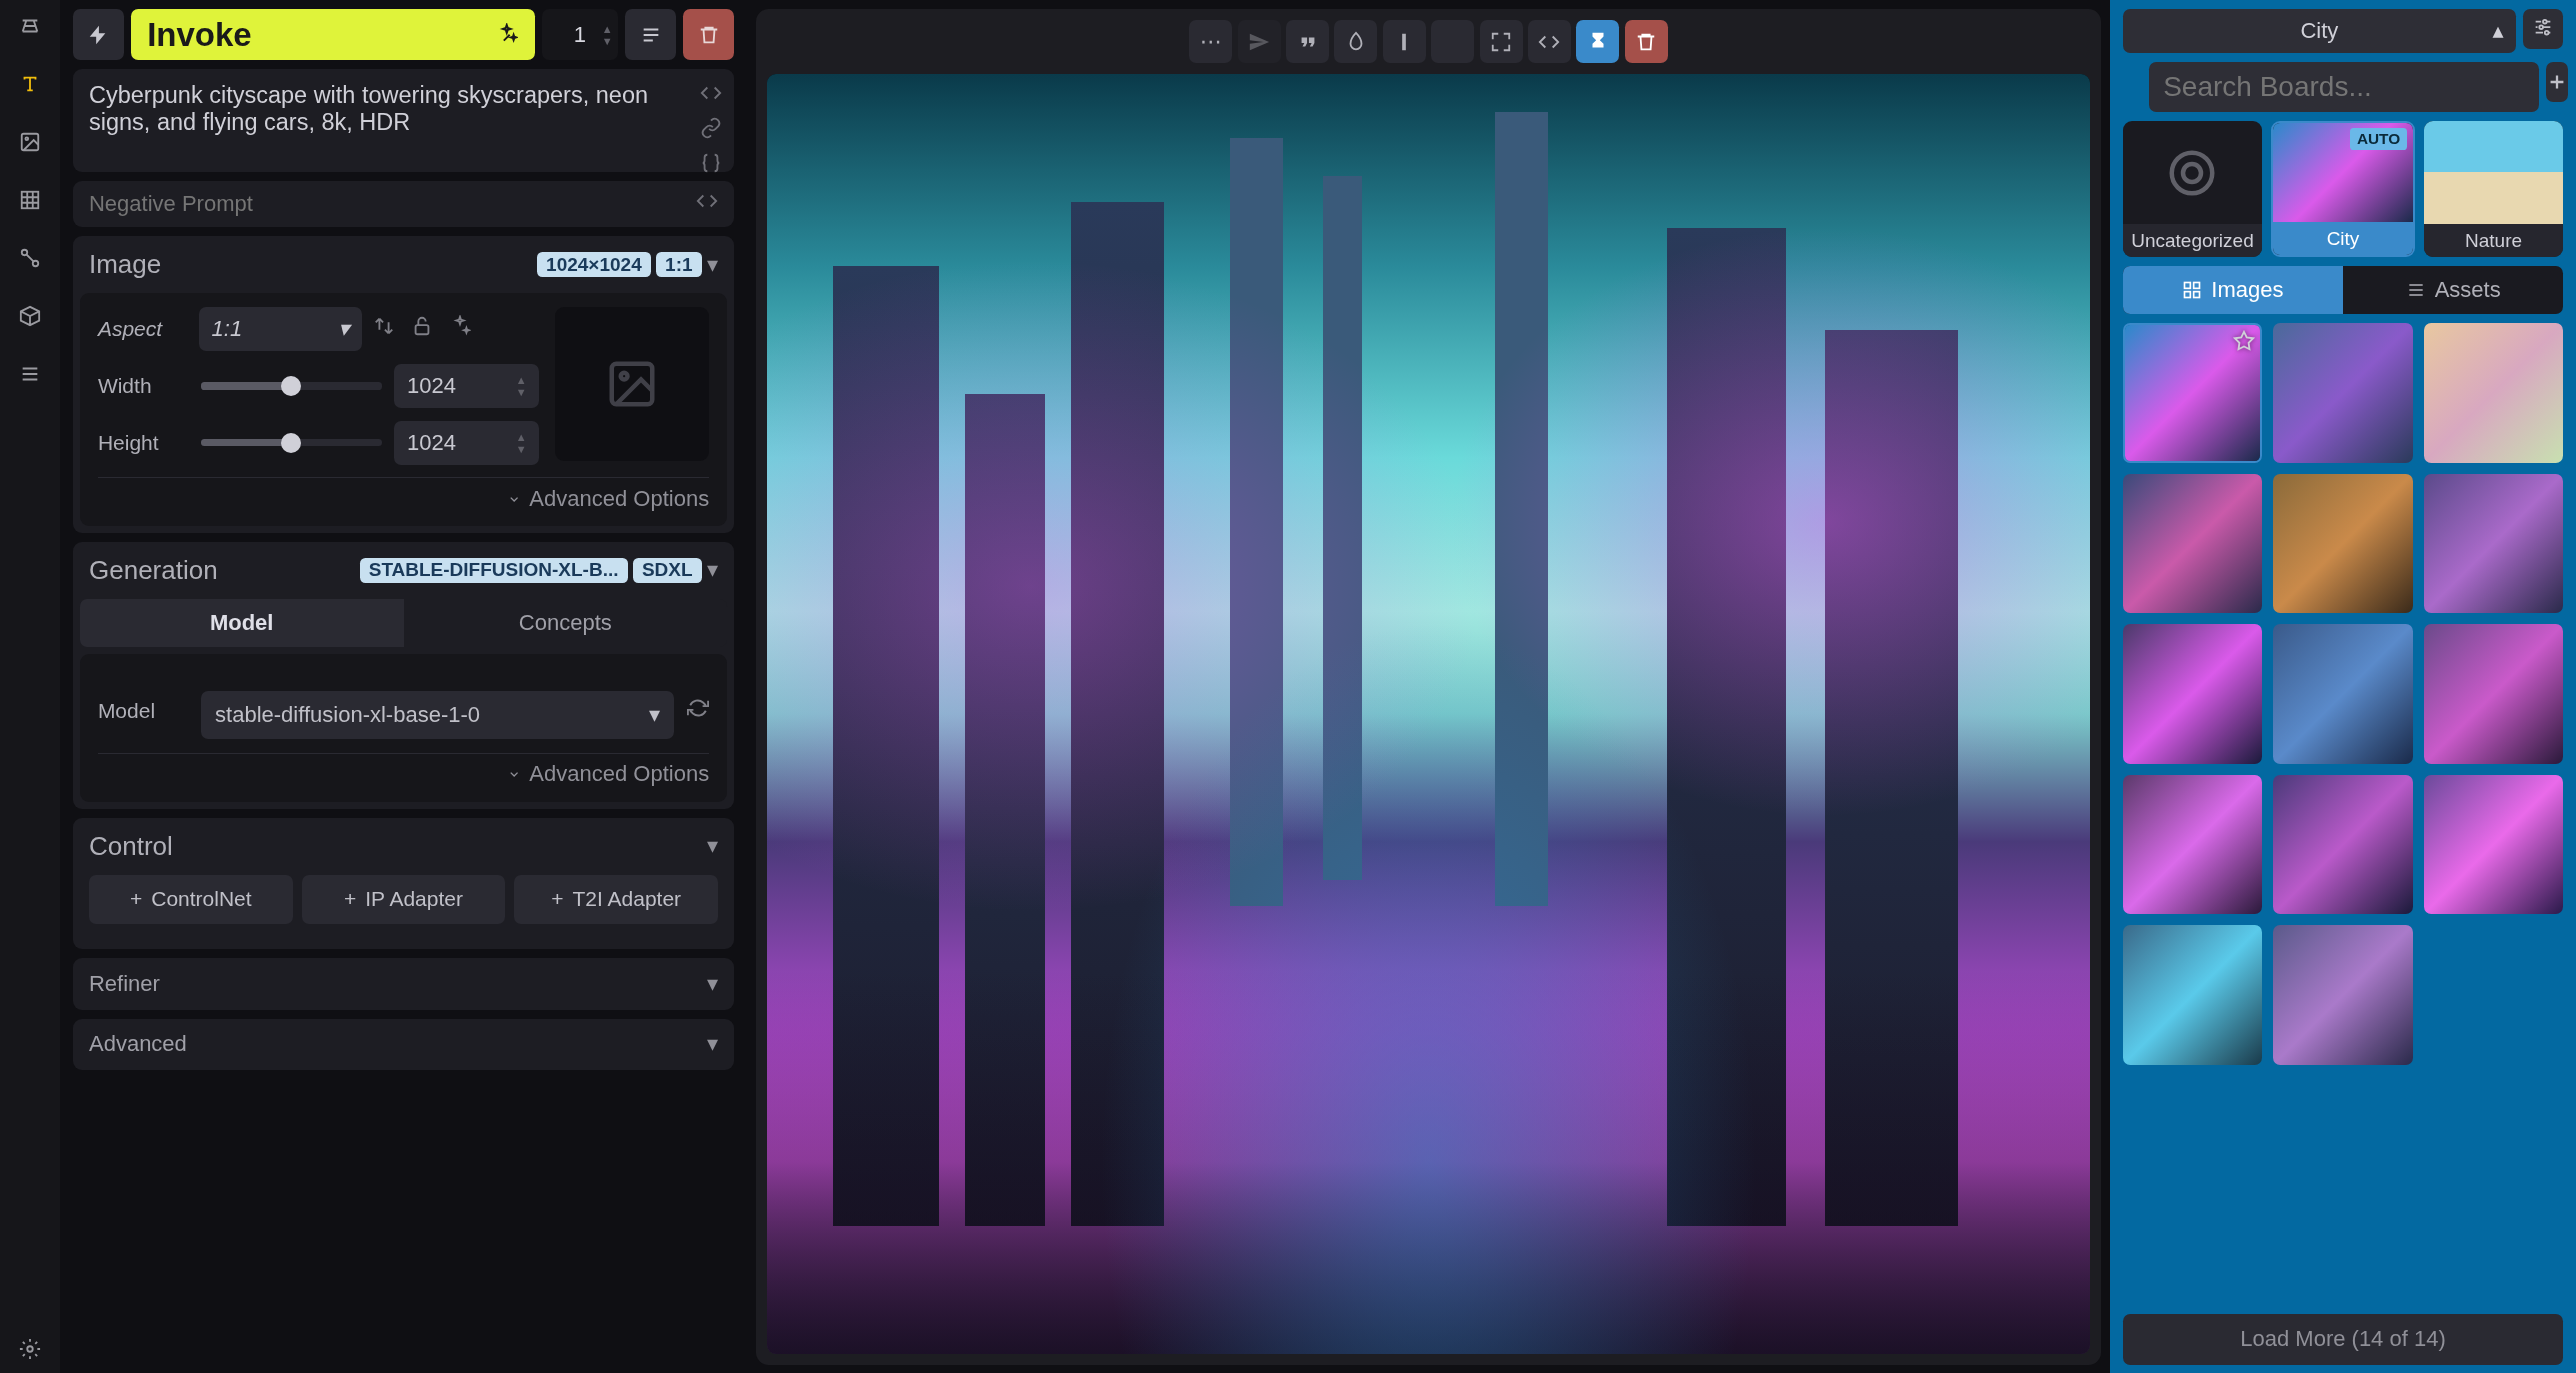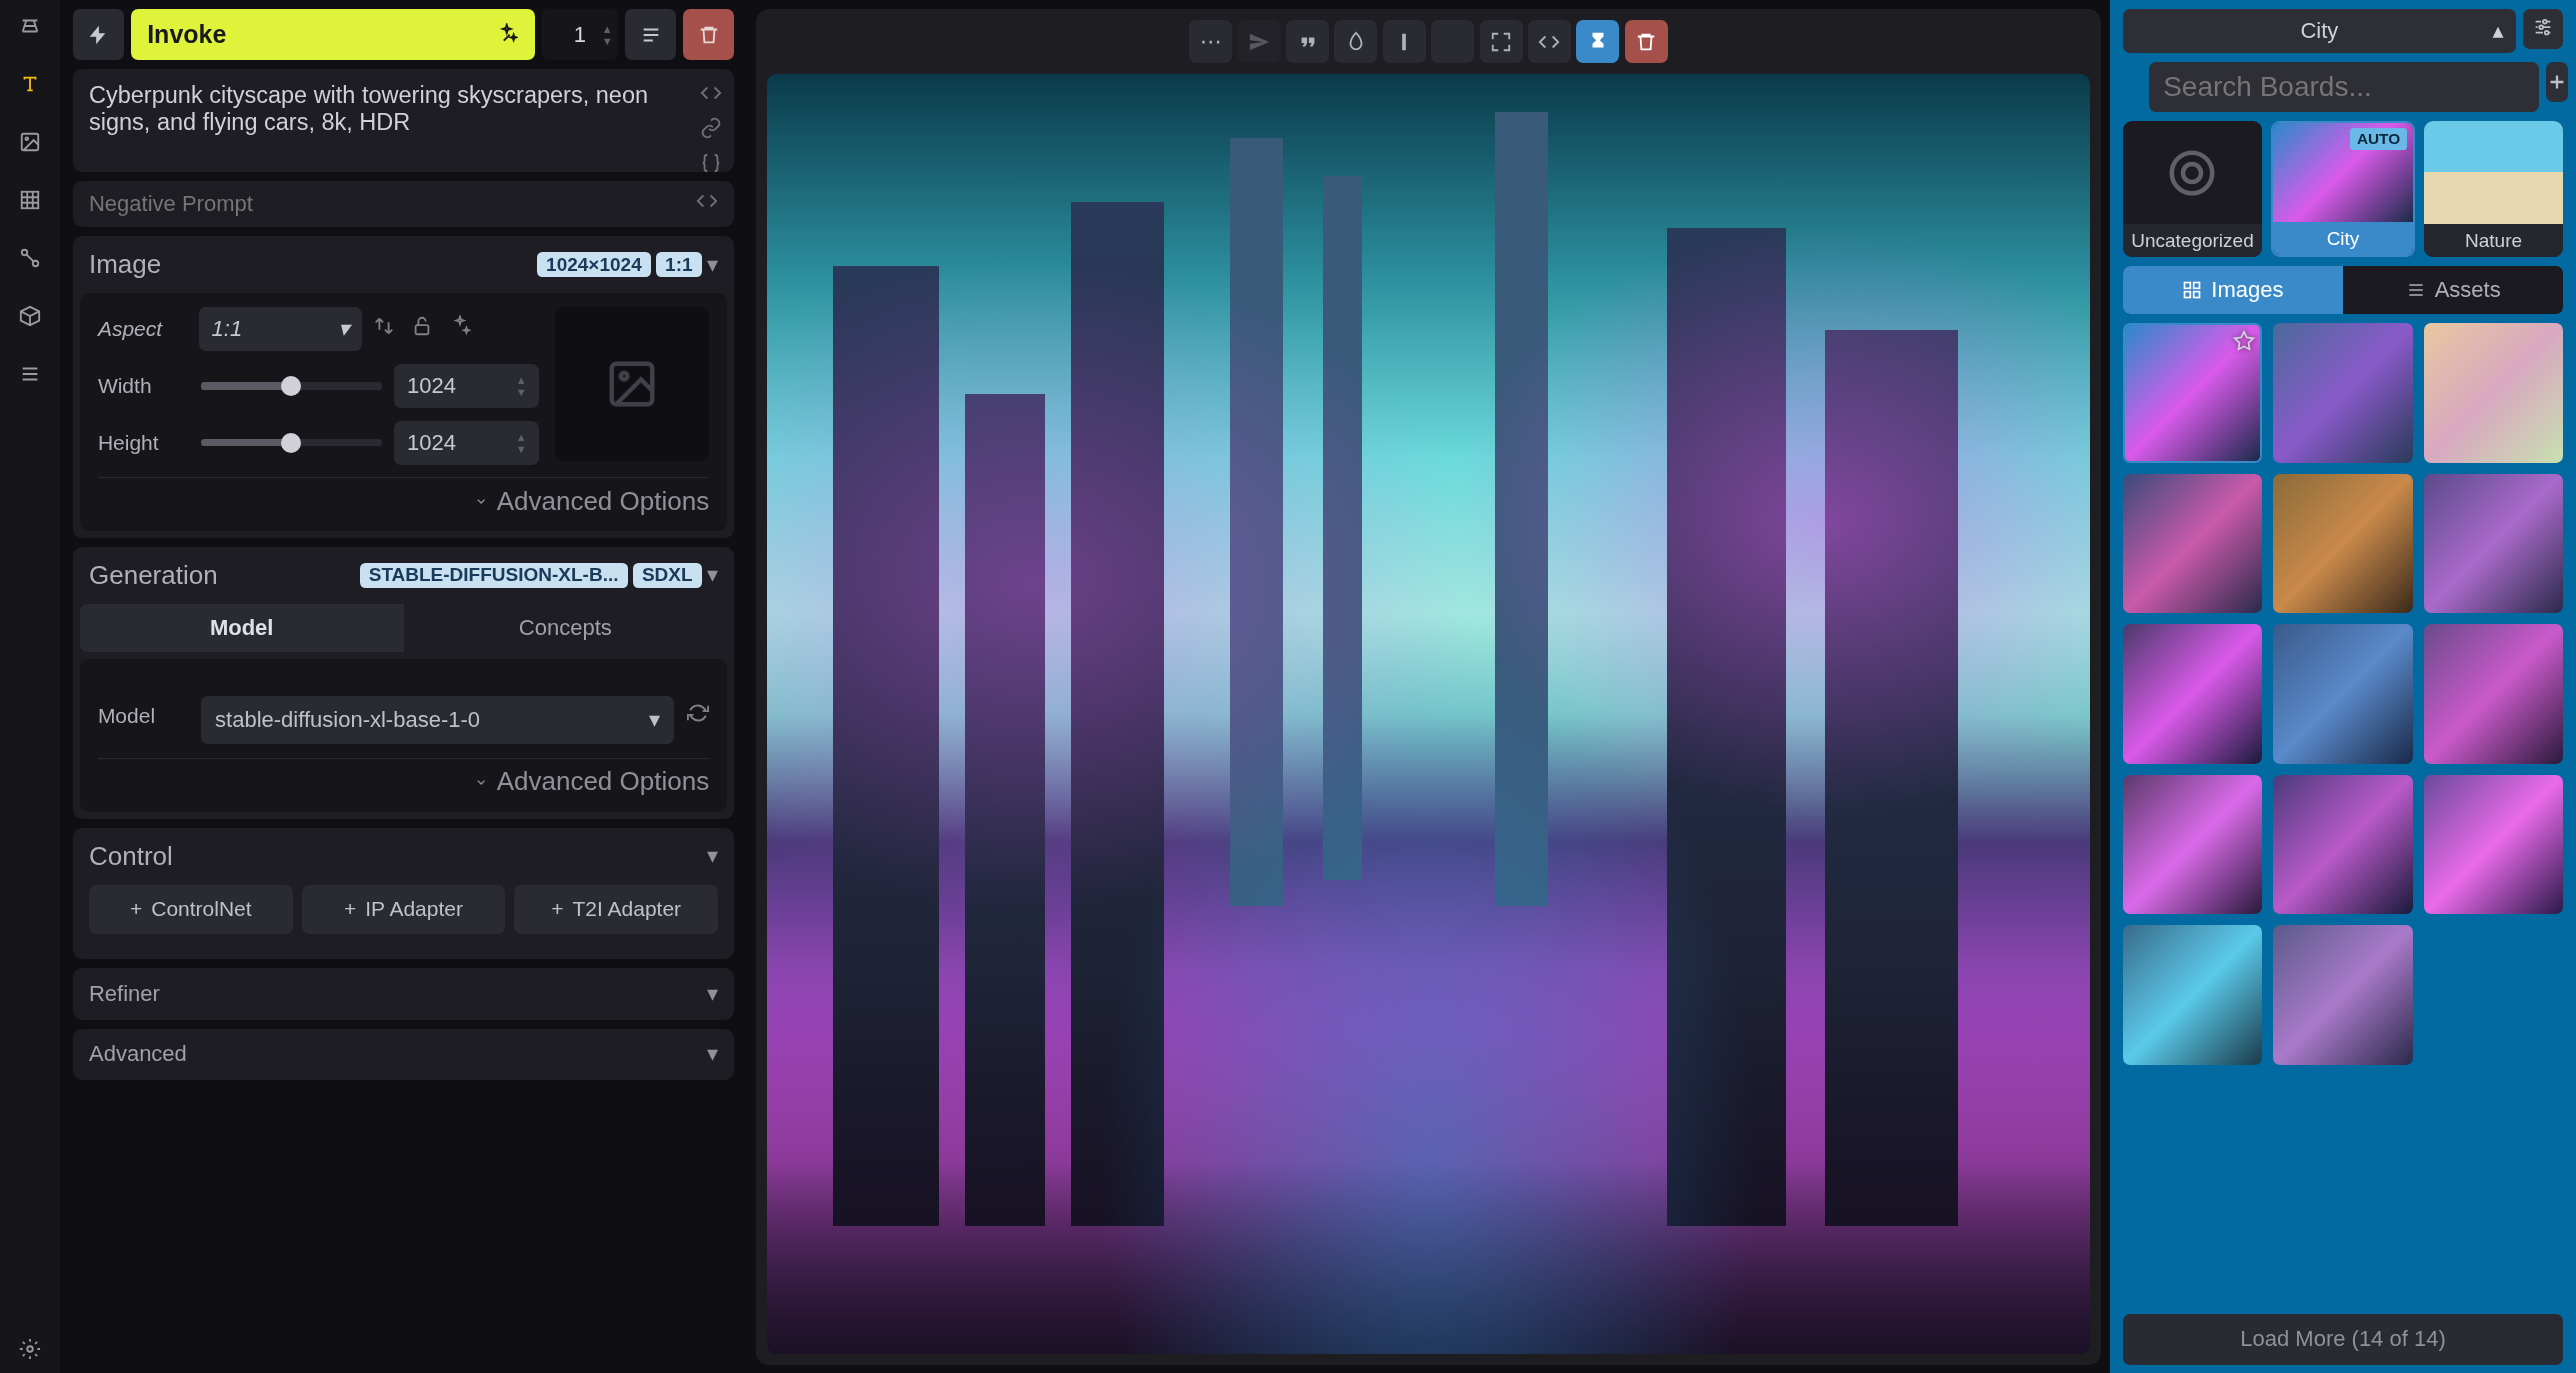--- a/index.html
+++ b/index.html
@@ -7,21 +7,21 @@
 .left-rail { width: 60px; background: #16161a; display: flex; flex-direction: column; align-items: center; padding: 9px 0; gap: 25px; }
 .left-rail .rail-icon { width: 33px; height: 33px; display: flex; align-items: center; justify-content: center; color: #9a9aa0; cursor: pointer; }
 .left-rail .rail-icon.active { color: #f0bd0c; }
 .left-rail .spacer { flex: 1; }
 .logo { color: #f0bd0c; }
 
 .left-panel { width: 687px; background: #0f0f13; padding: 9px 12.7px; display: flex; flex-direction: column; gap: 9px; }
 .top-row { display: flex; gap: 7.2px; align-items: stretch; height: 51px; }
 .icon-btn { background: #2a2a32; border-radius: 7.2px; width: 51px; display: flex; align-items: center; justify-content: center; color: #c8c8d0; cursor: pointer; }
 .icon-btn.danger { background: #a5504a; color: #e8d8d8; }
-.invoke-btn { flex: 1; background: #dff33a; border-radius: 7.2px; display: flex; align-items: center; justify-content: space-between; padding: 0 16.3px; color: #1a1a1a; font-weight: 700; font-size: 25px; cursor: pointer; }
+.invoke-btn { flex: 1; background: #dff33a; border-radius: 7.2px; display: flex; align-items: center; justify-content: space-between; padding: 0 16.3px; color: #1a1a1a; font-weight: 700; font-size: 33px; cursor: pointer; }
 .count-box { background: #16161a; border-radius: 7.2px; width: 76px; display: flex; align-items: center; justify-content: center; color: #d8d8e0; position: relative; }
 .count-box .spinners { position: absolute; right: 5.4px; display: flex; flex-direction: column; font-size: 11px; color: #606068; }
 
 .card { background: #1d1d23; border-radius: 9px; padding: 12.7px 16.3px; position: relative; }
 .prompt-card textarea { background: transparent; border: none; color: #d0d0d8; font-size: 23.5px; width: 92%; height: 72px; resize: none; outline: none; font-family: inherit; }
 .prompt-icons { position: absolute; right: 12.7px; top: 12.7px; display: flex; flex-direction: column; gap: 7.2px; color: #707078; }
 .prompt-icons div { cursor: pointer; }
 .neg-card { padding: 9px 16.3px; }
 .neg-card input { background: transparent; border: none; color: #808088; font-size: 22px; width: 92%; outline: none; }
 
@@ -37,21 +37,21 @@
 .select { background: #2a2a32; border-radius: 7.2px; padding: 9px 12.7px; color: #c8c8d0; flex: 0 0 163px; display: flex; justify-content: space-between; align-items: center; cursor: pointer; }
 .mini-icons { display: flex; gap: 16.3px; color: #808088; }
 .mini-icons div { cursor: pointer; }
 .preview-box { position: absolute; right: 18px; top: 14.5px; width: 154px; height: 154px; background: #0f0f13; border-radius: 9px; display: flex; align-items: center; justify-content: center; color: #404048; }
 .slider-row { display: flex; align-items: center; gap: 12.7px; margin-bottom: 12.7px; }
 .slider { flex: 0 0 181px; position: relative; height: 7.2px; background: #2a2a32; border-radius: 3.6px; }
 .slider .fill { position: absolute; left: 0; top: 0; bottom: 0; width: 50%; background: #5a5a64; border-radius: 3.6px; }
 .slider .knob { position: absolute; left: 50%; top: 50%; transform: translate(-50%, -50%); width: 20px; height: 20px; background: #d0d0d8; border-radius: 50%; }
 .num-input { background: #2a2a32; border-radius: 7.2px; padding: 9px 12.7px; color: #c8c8d0; flex: 0 0 145px; display: flex; justify-content: space-between; align-items: center; position: relative; }
 .num-input .spinners { display: flex; flex-direction: column; font-size: 11px; color: #606068; }
-.adv-row { display: flex; justify-content: flex-end; align-items: center; gap: 7.2px; padding-top: 7.2px; border-top: 0.9px solid #2a2a32; color: #909098; font-size: 26px; cursor: pointer; }
+.adv-row { display: flex; justify-content: flex-end; align-items: center; gap: 7.2px; padding-top: 7.2px; border-top: 0.9px solid #2a2a32; color: #909098; font-size: 22px; cursor: pointer; }
 
 .tabs { display: flex; background: #1d1d23; border-radius: 7.2px; overflow: hidden; }
 .tab { flex: 1; padding: 11px; text-align: center; color: #a0a0a8; cursor: pointer; }
 .tab.active { background: #2a2a32; color: #e0e0e8; font-weight: 600; }
 .model-row { display: flex; align-items: center; gap: 12.7px; padding: 14.5px 0; }
 .model-select { flex: 1; background: #2a2a32; border-radius: 7.2px; padding: 11px 14.5px; color: #c0c0c8; display: flex; justify-content: space-between; align-items: center; cursor: pointer; margin-top: 8px; }
 .refresh-icon { color: #808088; cursor: pointer; }
 
 .control-buttons { display: flex; gap: 9px; padding: 12.7px 0; }
 .ctrl-btn { flex: 1; background: #2a2a32; border-radius: 7.2px; padding: 12.7px; display: flex; align-items: center; justify-content: center; gap: 9px; color: #c0c0c8; cursor: pointer; font-size: 21px; }

